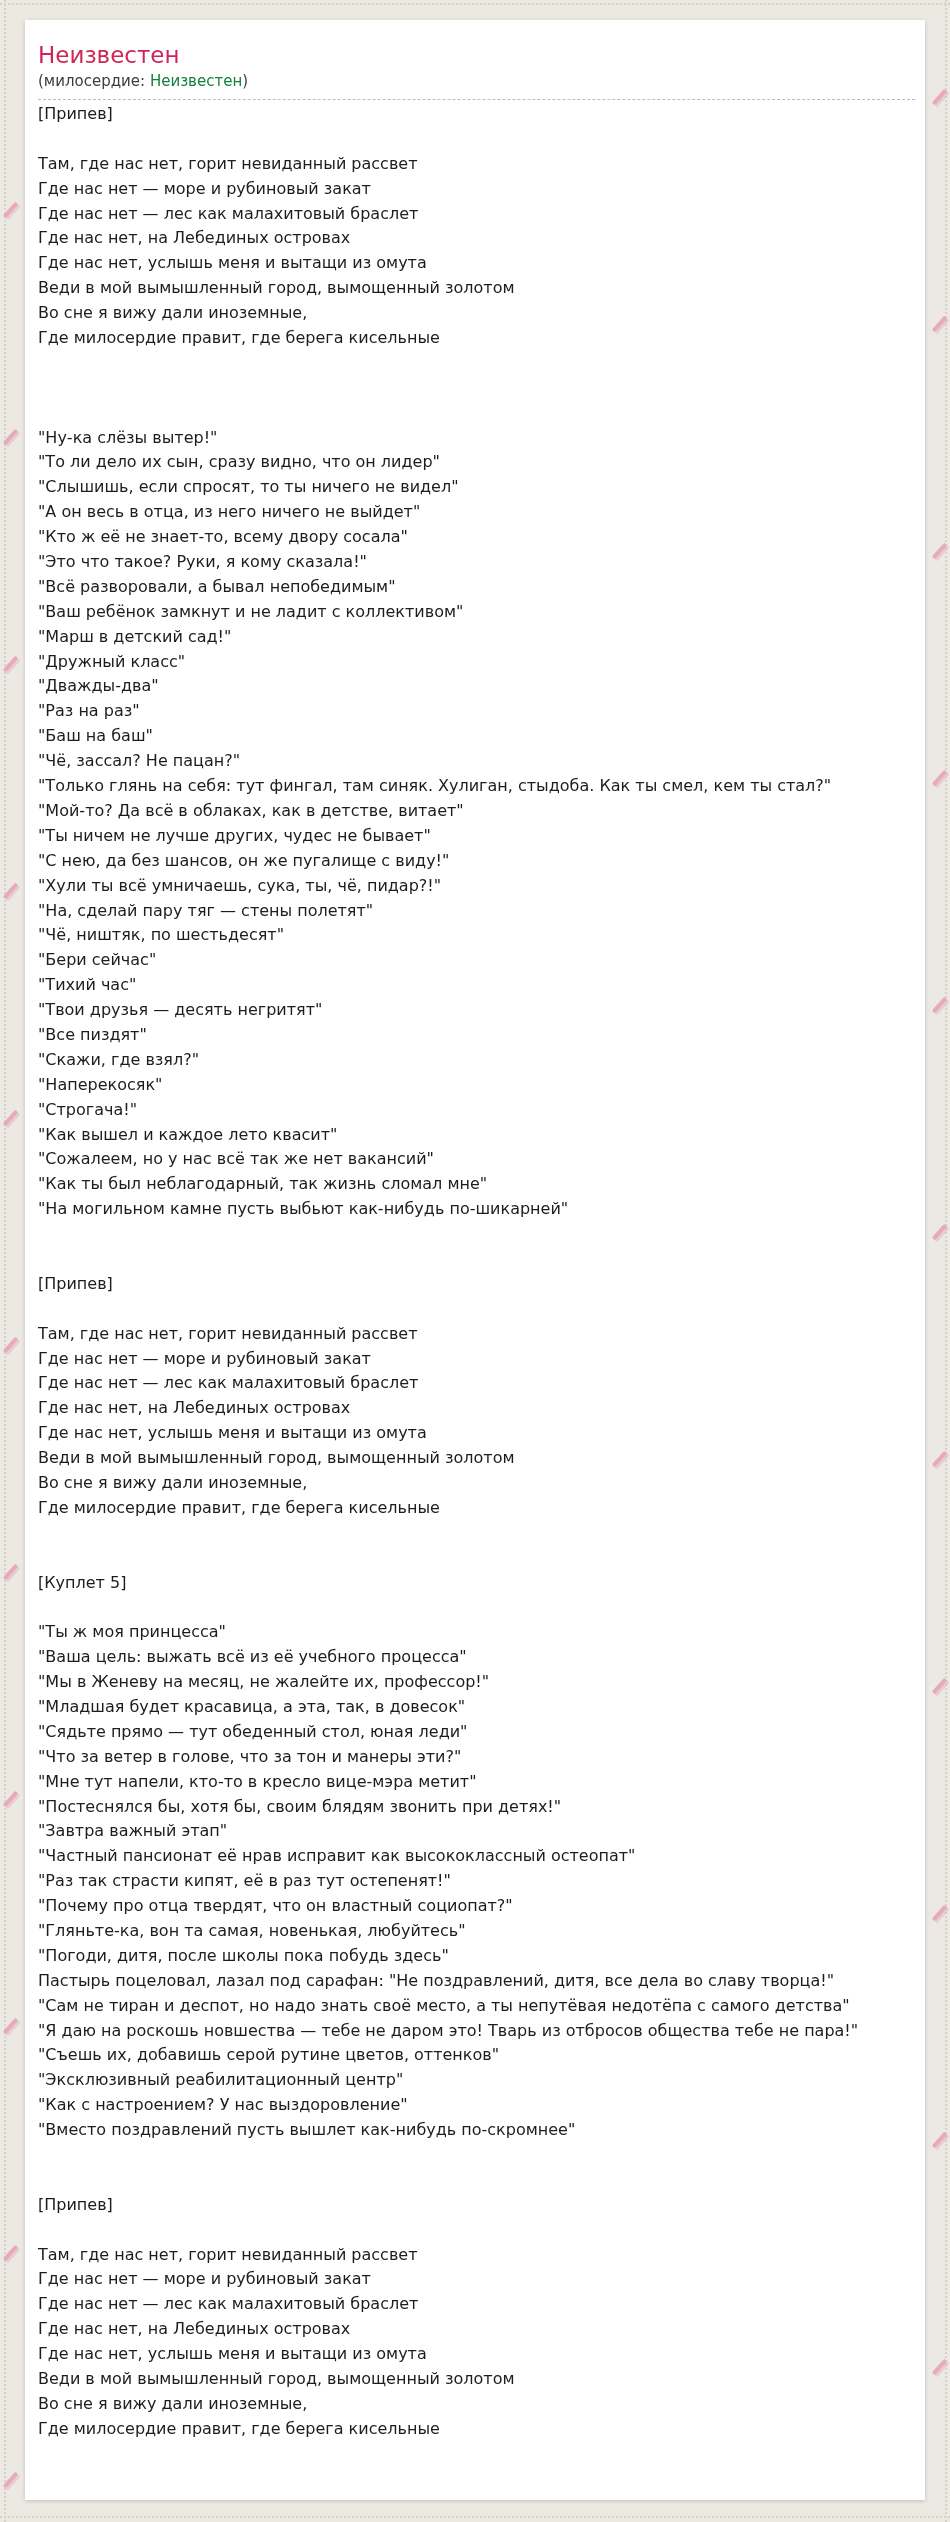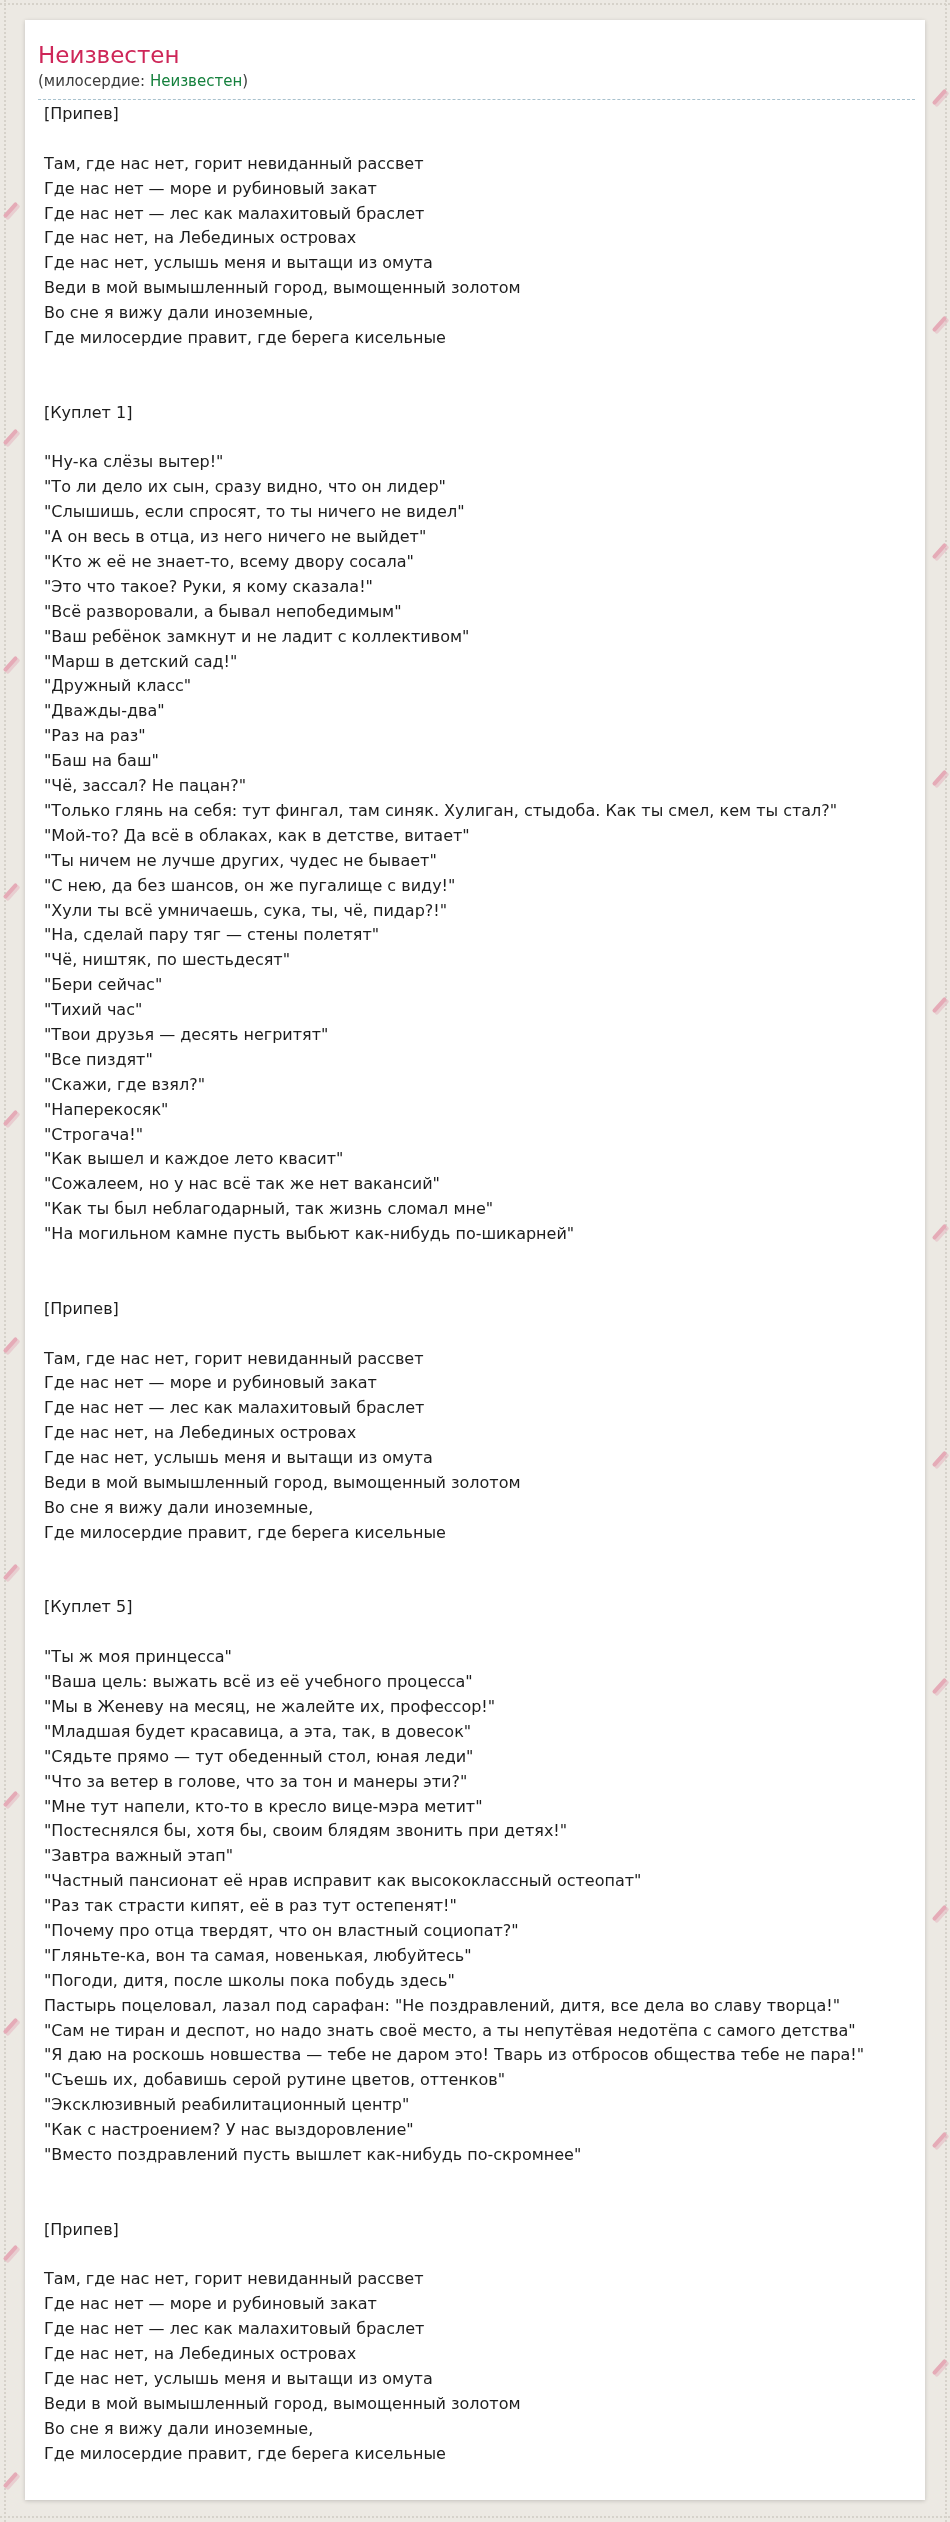--- a/index.html
+++ b/index.html
@@ -57,21 +57,20 @@
     border-bottom: 1px dashed #a9c2ce;
   }
   .artist-link { text-decoration: none; }
 
   .lyrics {
     margin-top: 2px;
     font-size: 16px;
     line-height: 24.9px;
     color: #1d1d1d;
     white-space: nowrap;
-    margin-left: 6px;
   }
   .lyric-line { height: 24.9px; }
 </style>
 </head>
 <body style="background: rgb(236, 233, 227);">
 
 <div class="edge-top"></div>
 <div class="edge-bottom"></div>
 <div class="edge-left"></div>
 <div class="edge-right"></div>
@@ -114,21 +113,20 @@
         <div class="lyric-line">Там, где нас нет, горит невиданный рассвет</div>
         <div class="lyric-line">Где нас нет — море и рубиновый закат</div>
         <div class="lyric-line">Где нас нет — лес как малахитовый браслет</div>
         <div class="lyric-line">Где нас нет, на Лебединых островах</div>
         <div class="lyric-line">Где нас нет, услышь меня и вытащи из омута</div>
         <div class="lyric-line">Веди в мой вымышленный город, вымощенный золотом</div>
         <div class="lyric-line">Во сне я вижу дали иноземные,</div>
         <div class="lyric-line">Где милосердие правит, где берега кисельные</div>
         <div class="lyric-line">&nbsp;</div>
         <div class="lyric-line">&nbsp;</div>
-        <div class="lyric-line">[Куплет 1]</div>
         <div class="lyric-line">&nbsp;</div>
         <div class="lyric-line">"Ну-ка слёзы вытер!"</div>
         <div class="lyric-line">"То ли дело их сын, сразу видно, что он лидер"</div>
         <div class="lyric-line">"Слышишь, если спросят, то ты ничего не видел"</div>
         <div class="lyric-line">"А он весь в отца, из него ничего не выйдет"</div>
         <div class="lyric-line">"Кто ж её не знает-то, всему двору сосала"</div>
         <div class="lyric-line">"Это что такое? Руки, я кому сказала!"</div>
         <div class="lyric-line">"Всё разворовали, а бывал непобедимым"</div>
         <div class="lyric-line">"Ваш ребёнок замкнут и не ладит с коллективом"</div>
         <div class="lyric-line">"Марш в детский сад!"</div>

